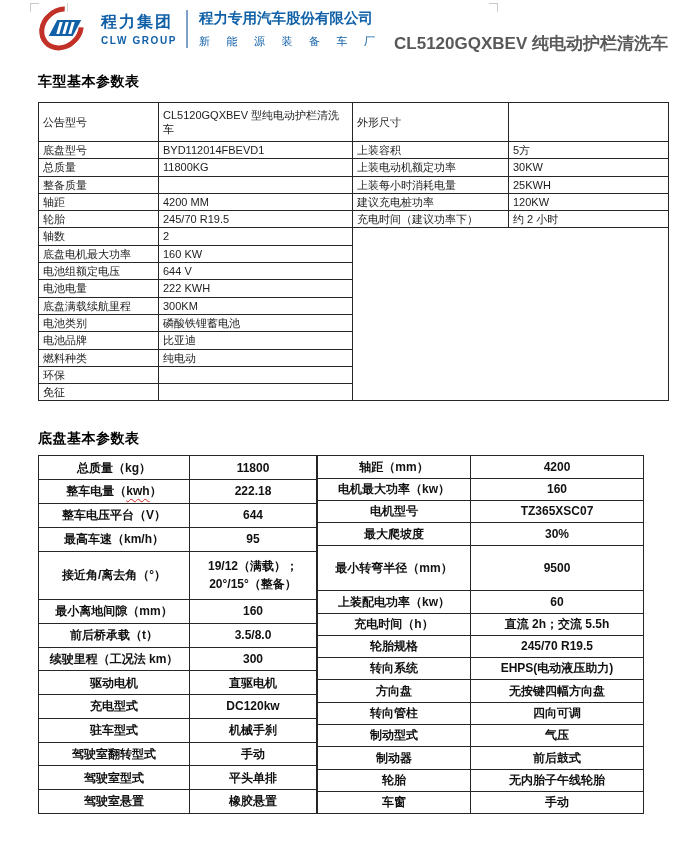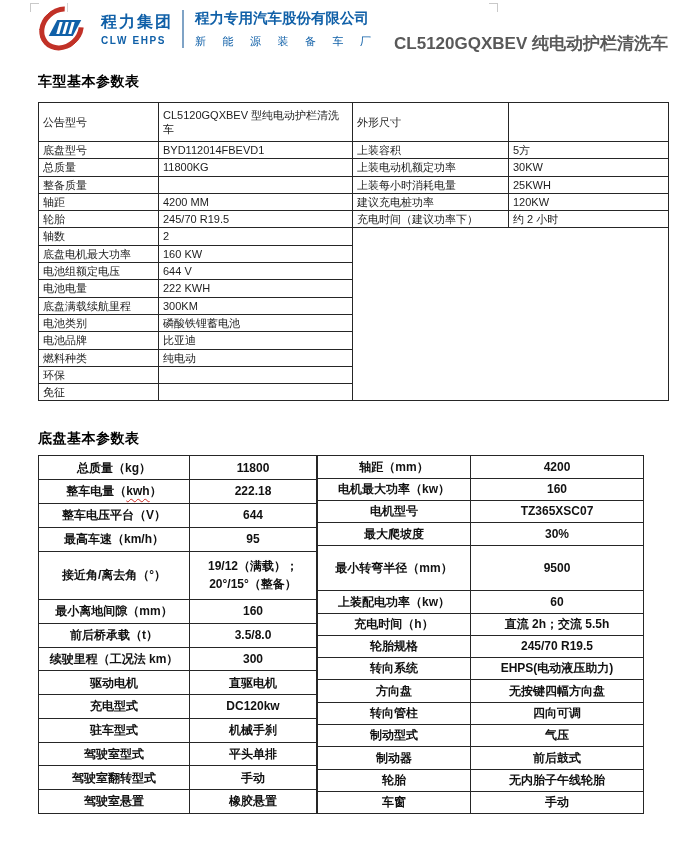--- a/index.html
+++ b/index.html
@@ -70,21 +70,21 @@
   <div class="logo">
     <div class="swoosh"></div>
     <div class="wmark">
         <i></i>
         <i></i>
         <i></i>
       </div>
   </div>
   <div class="group-names">
     <div class="group-cn">程力集团</div>
-    <div class="group-en">CLW EHPS</div>
+    <div class="group-en">CLW GROUP</div>
   </div>
   <div class="vline"></div>
   <div class="company">
     <div class="company-name">程力专用汽车股份有限公司</div>
     <div class="company-sub">新能源装备车厂</div>
   </div>
   <div class="doc-title">CL5120GQXBEV 纯电动护栏清洗车</div>
 </div>
 
 <div class="section-title">车型基本参数表</div>
@@ -225,26 +225,26 @@
         </tr>
         <tr>
           <td>充电型式</td>
           <td class="val">DC120kw</td>
         </tr>
         <tr>
           <td>驻车型式</td>
           <td class="val">机械手刹</td>
         </tr>
         <tr>
+          <td>驾驶室翻转型式</td>
+          <td class="val">手动</td>
+        </tr>
+        <tr>
           <td>驾驶室型式</td>
           <td class="val">平头单排</td>
-        </tr>
-        <tr>
-          <td>驾驶室翻转型式</td>
-          <td class="val">手动</td>
         </tr>
         <tr>
           <td>驾驶室悬置</td>
           <td class="val">橡胶悬置</td>
         </tr>
       </tbody>
   </table>
   <table class="t2 t2-right">
     <colgroup>
         <col style="width:153px">

